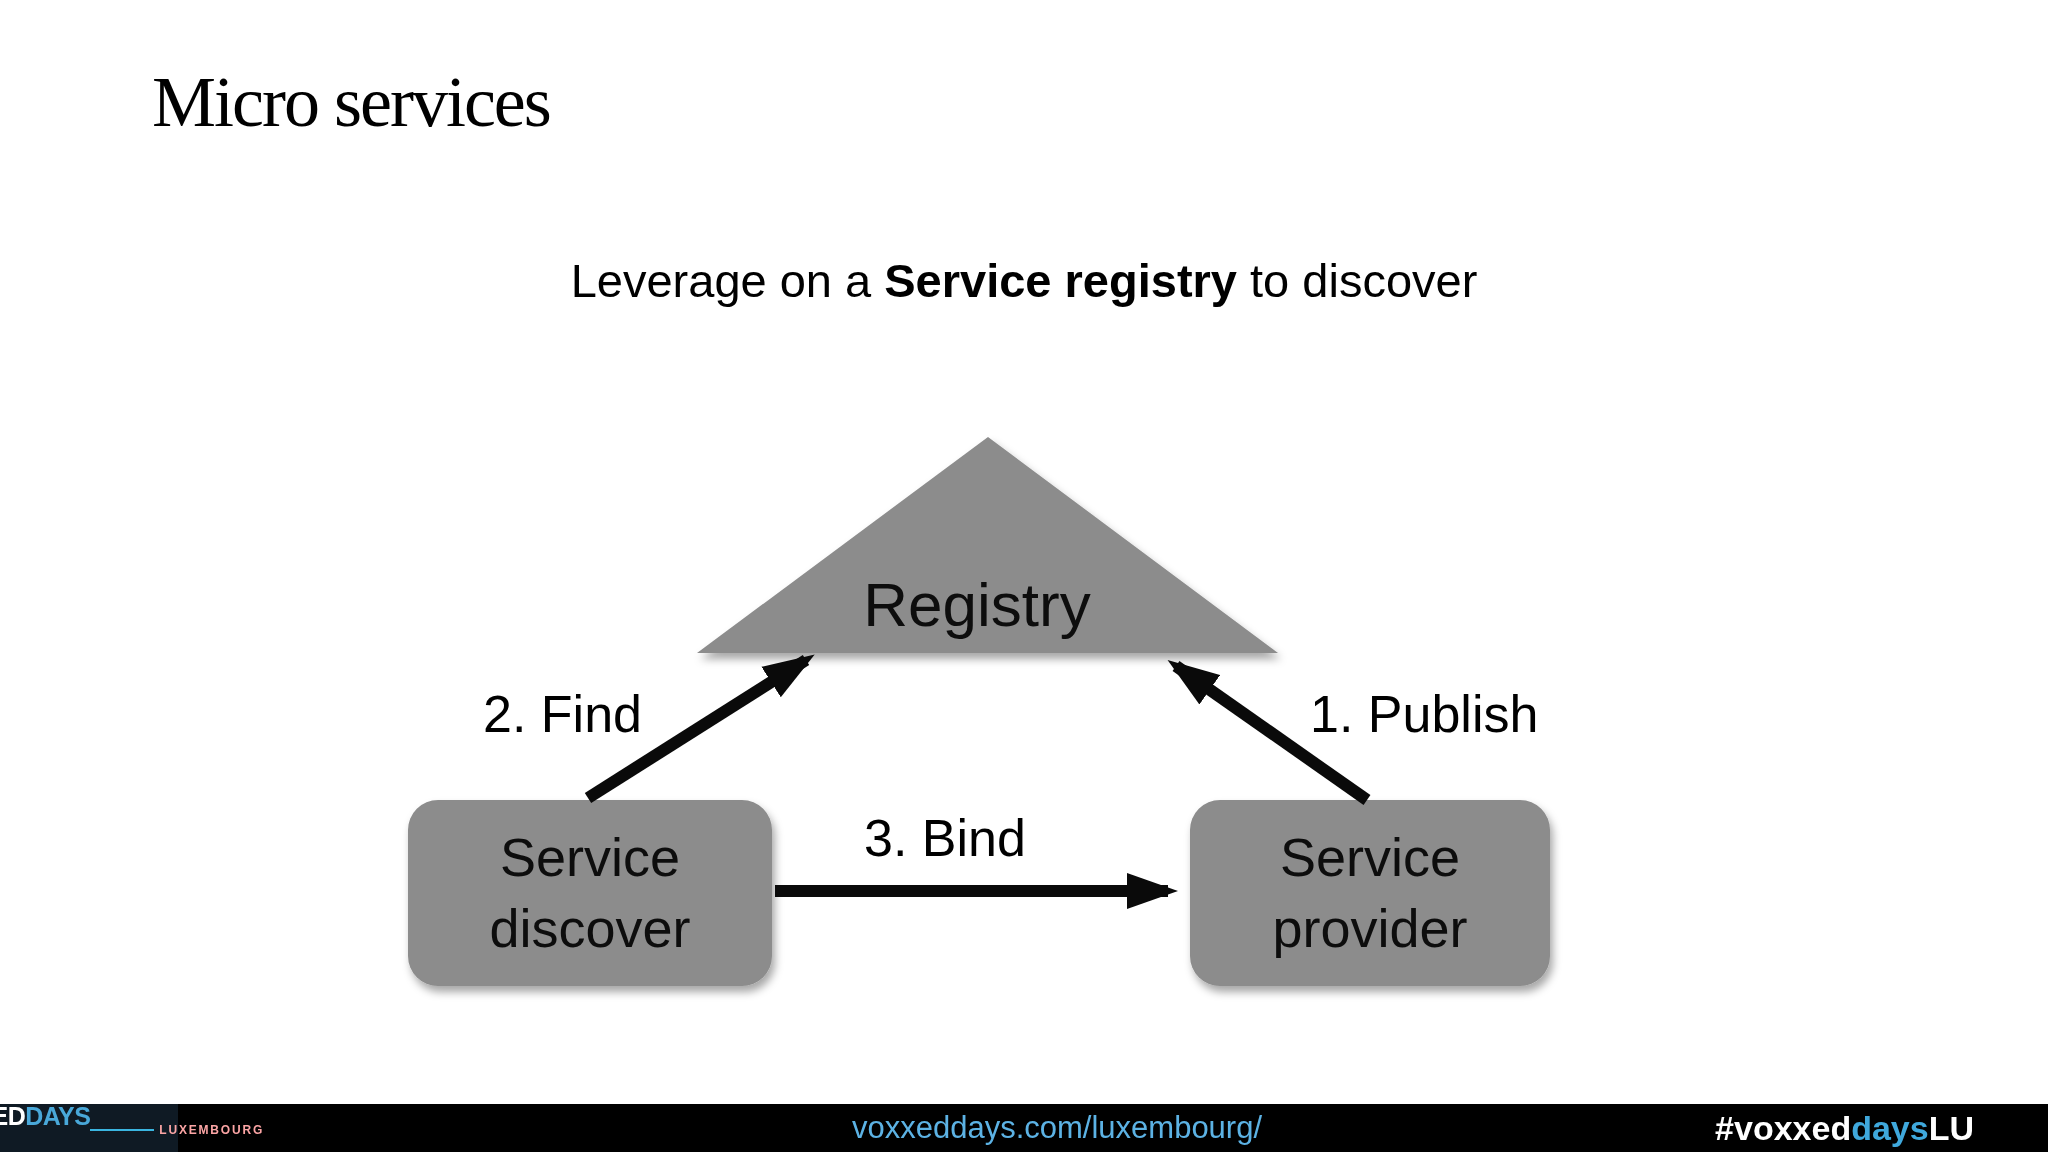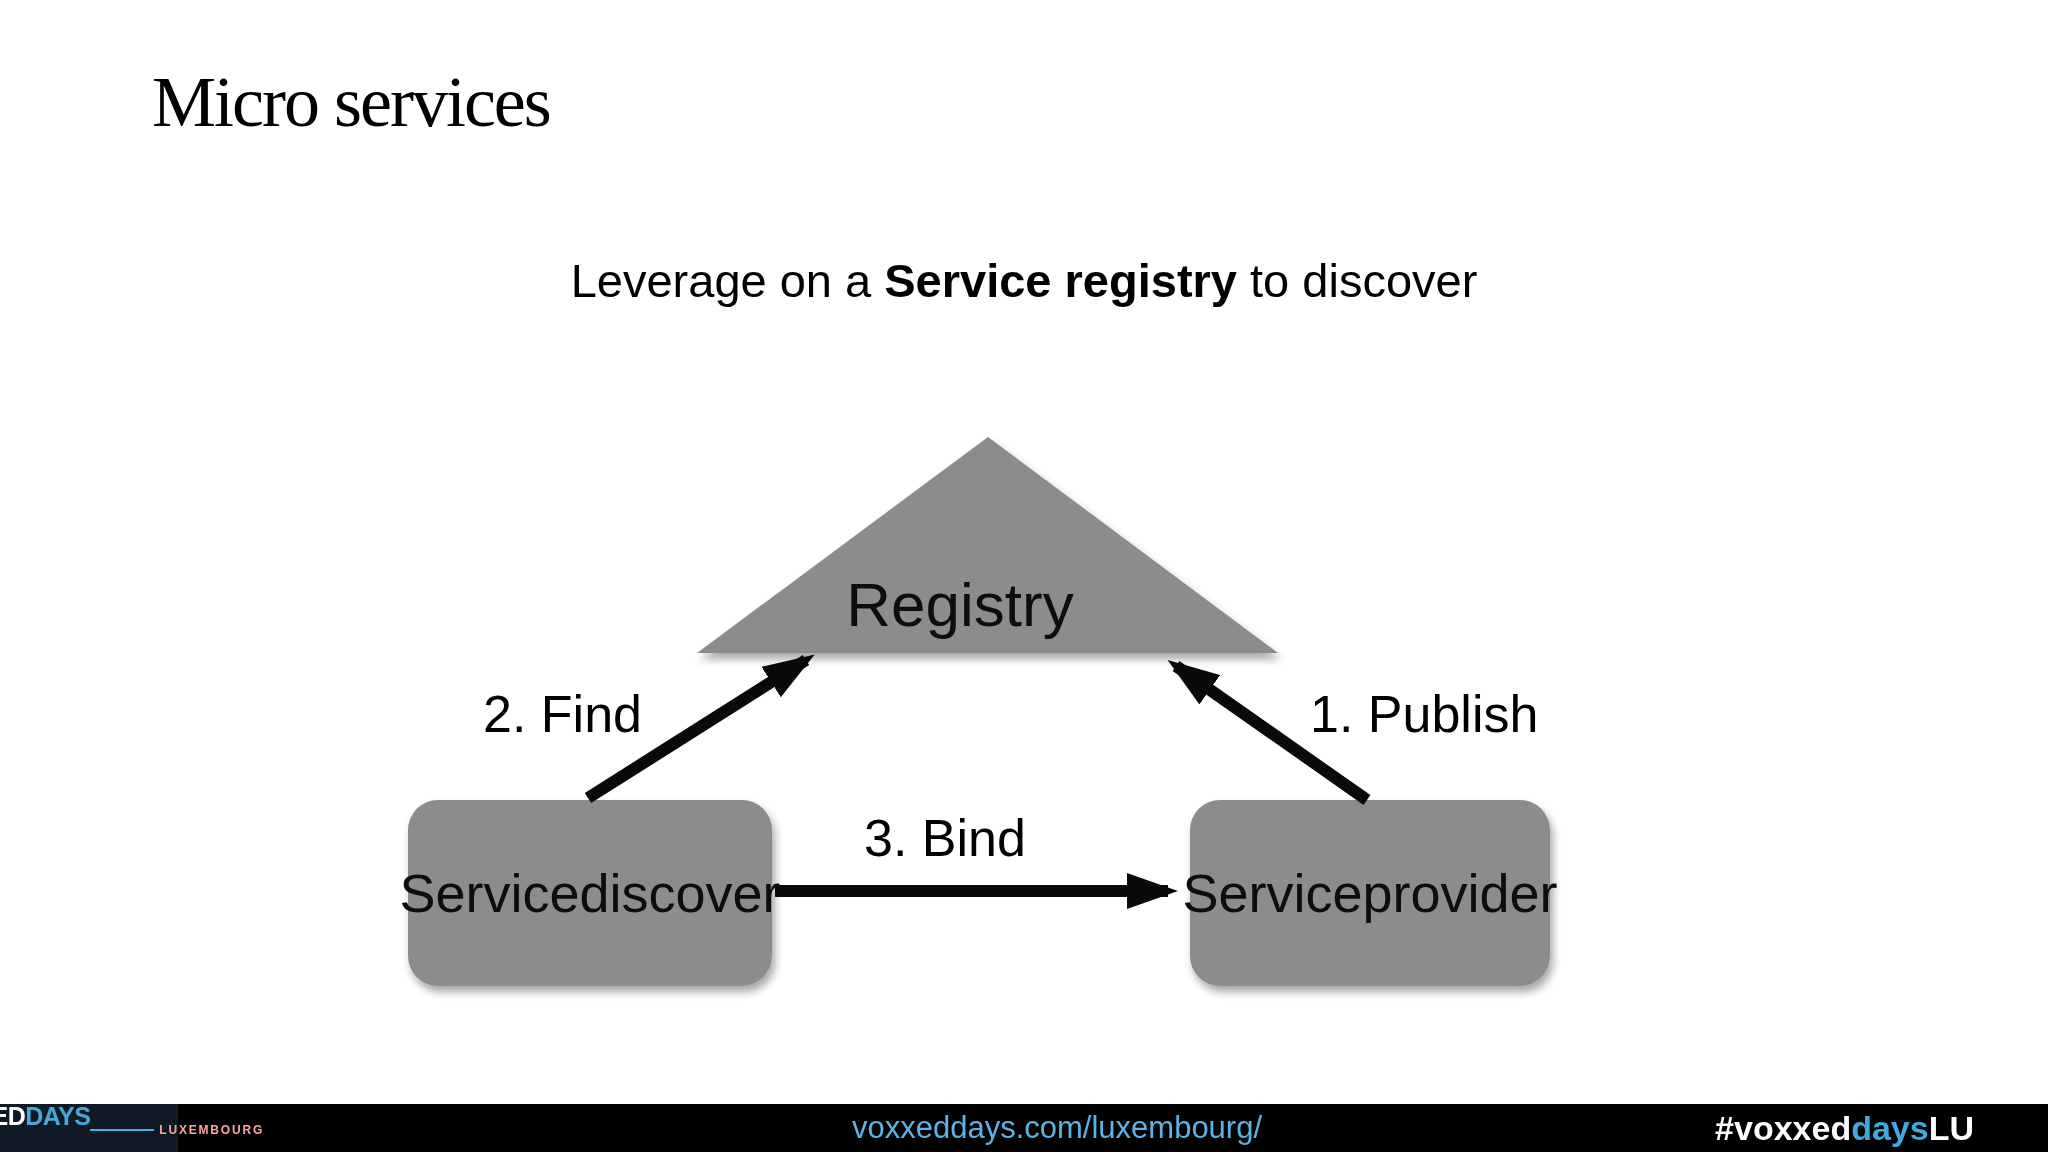--- a/index.html
+++ b/index.html
@@ -16,25 +16,25 @@
   
   .subtitle{
     position:absolute;left:0;top:247px;width:2048px;
     text-align:center;font-size:47px;line-height:68px;
   }
   .subtitle .bold{font-weight:bold;}
   
   svg.diagram{position:absolute;left:0;top:0;}
   
   .registry-label{
-    position:absolute;left:760px;top:574px;width:400px;
+    position:absolute;left:777px;top:574px;width:400px;
     text-align:center;font-size:62px;line-height:1;color:#0d0d0d;
   }
   .node-label{
-    position:absolute;display:flex;flex-direction:row;align-items:center;justify-content:center;
+    position:absolute;display:flex;flex-direction:column;align-items:center;justify-content:center;
     font-size:54px;line-height:71px;color:#0d0d0d;text-align:center;
   }
   .consumer-label{left:408px;top:800px;width:364px;height:186px;}
   .provider-label{left:1190px;top:800px;width:360px;height:186px;}
   .arrow-label{position:absolute;font-size:52px;line-height:1;white-space:nowrap;}
   .find-label{left:483px;top:688px;}
   .publish-label{left:1310px;top:688px;}
   .bind-label{left:864px;top:812px;}
   
   .footer{

